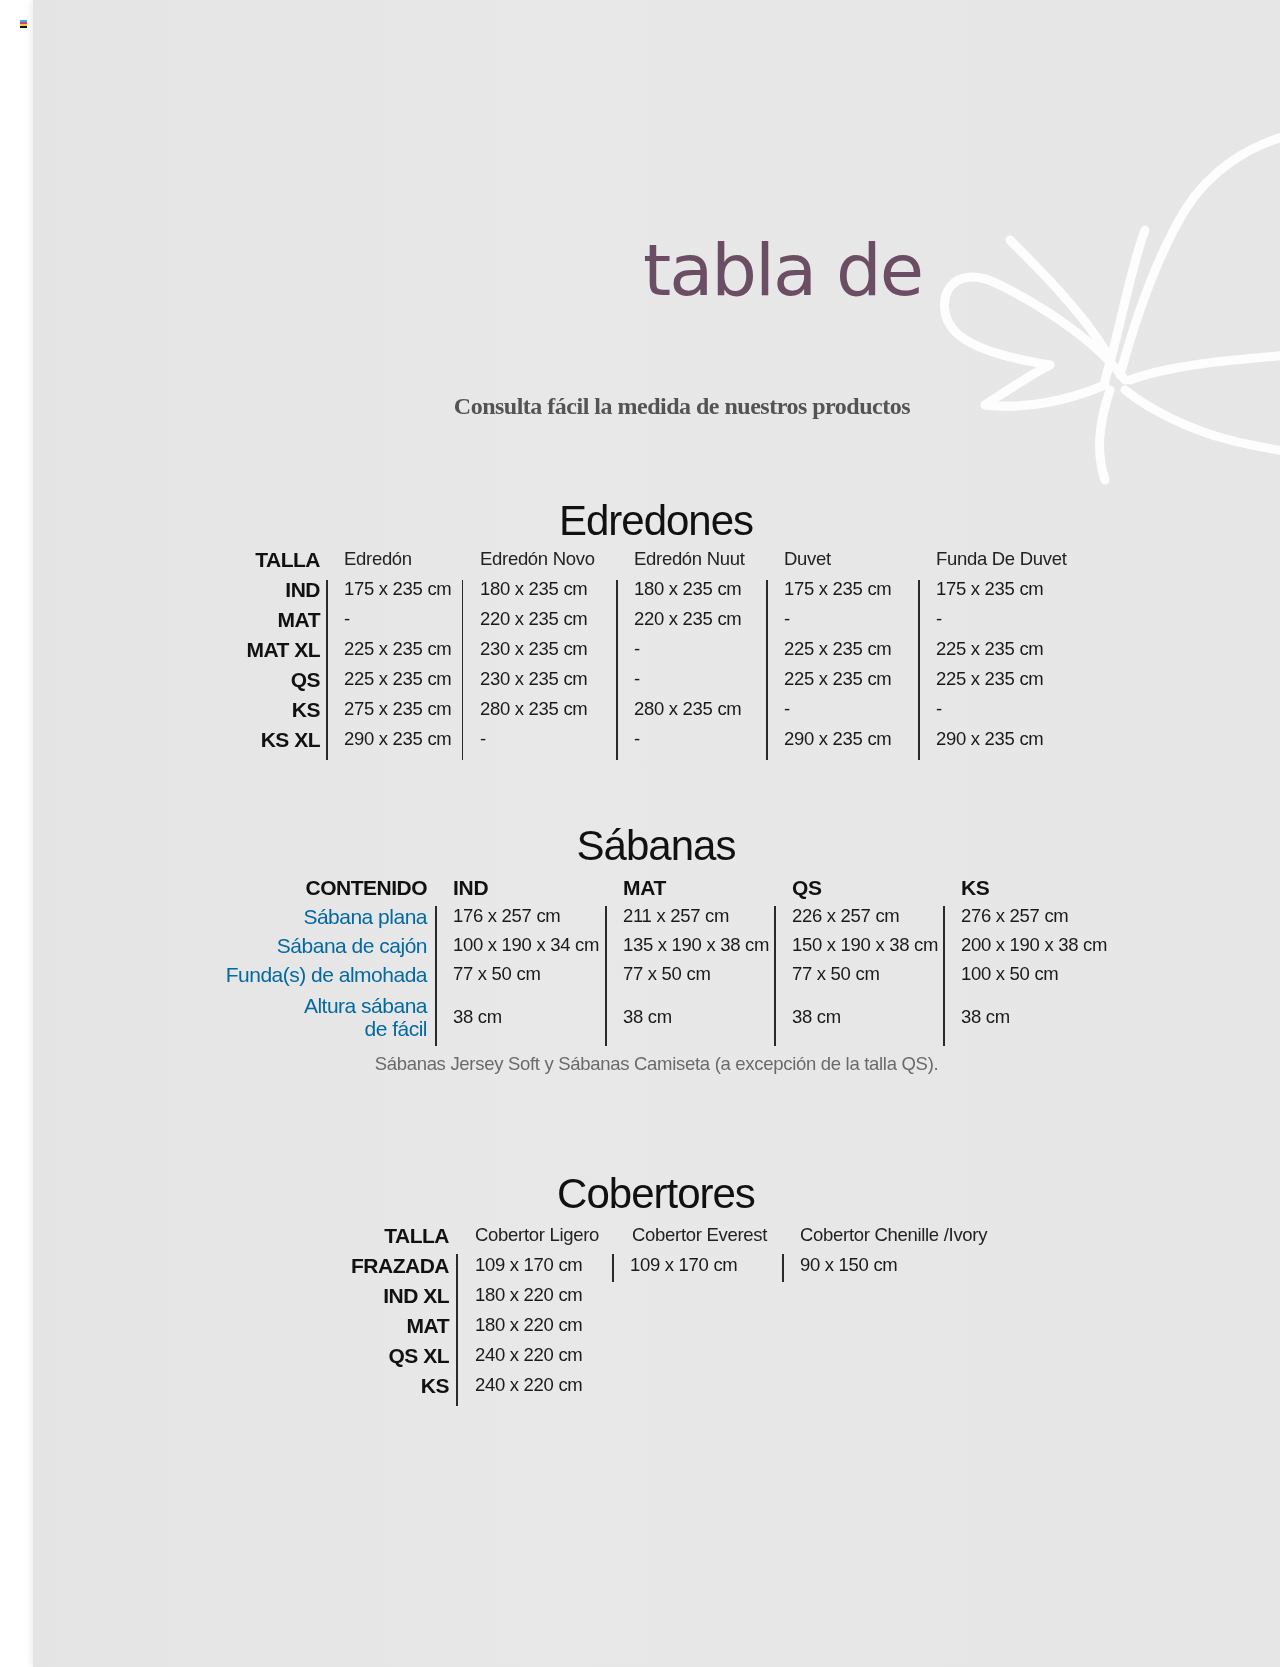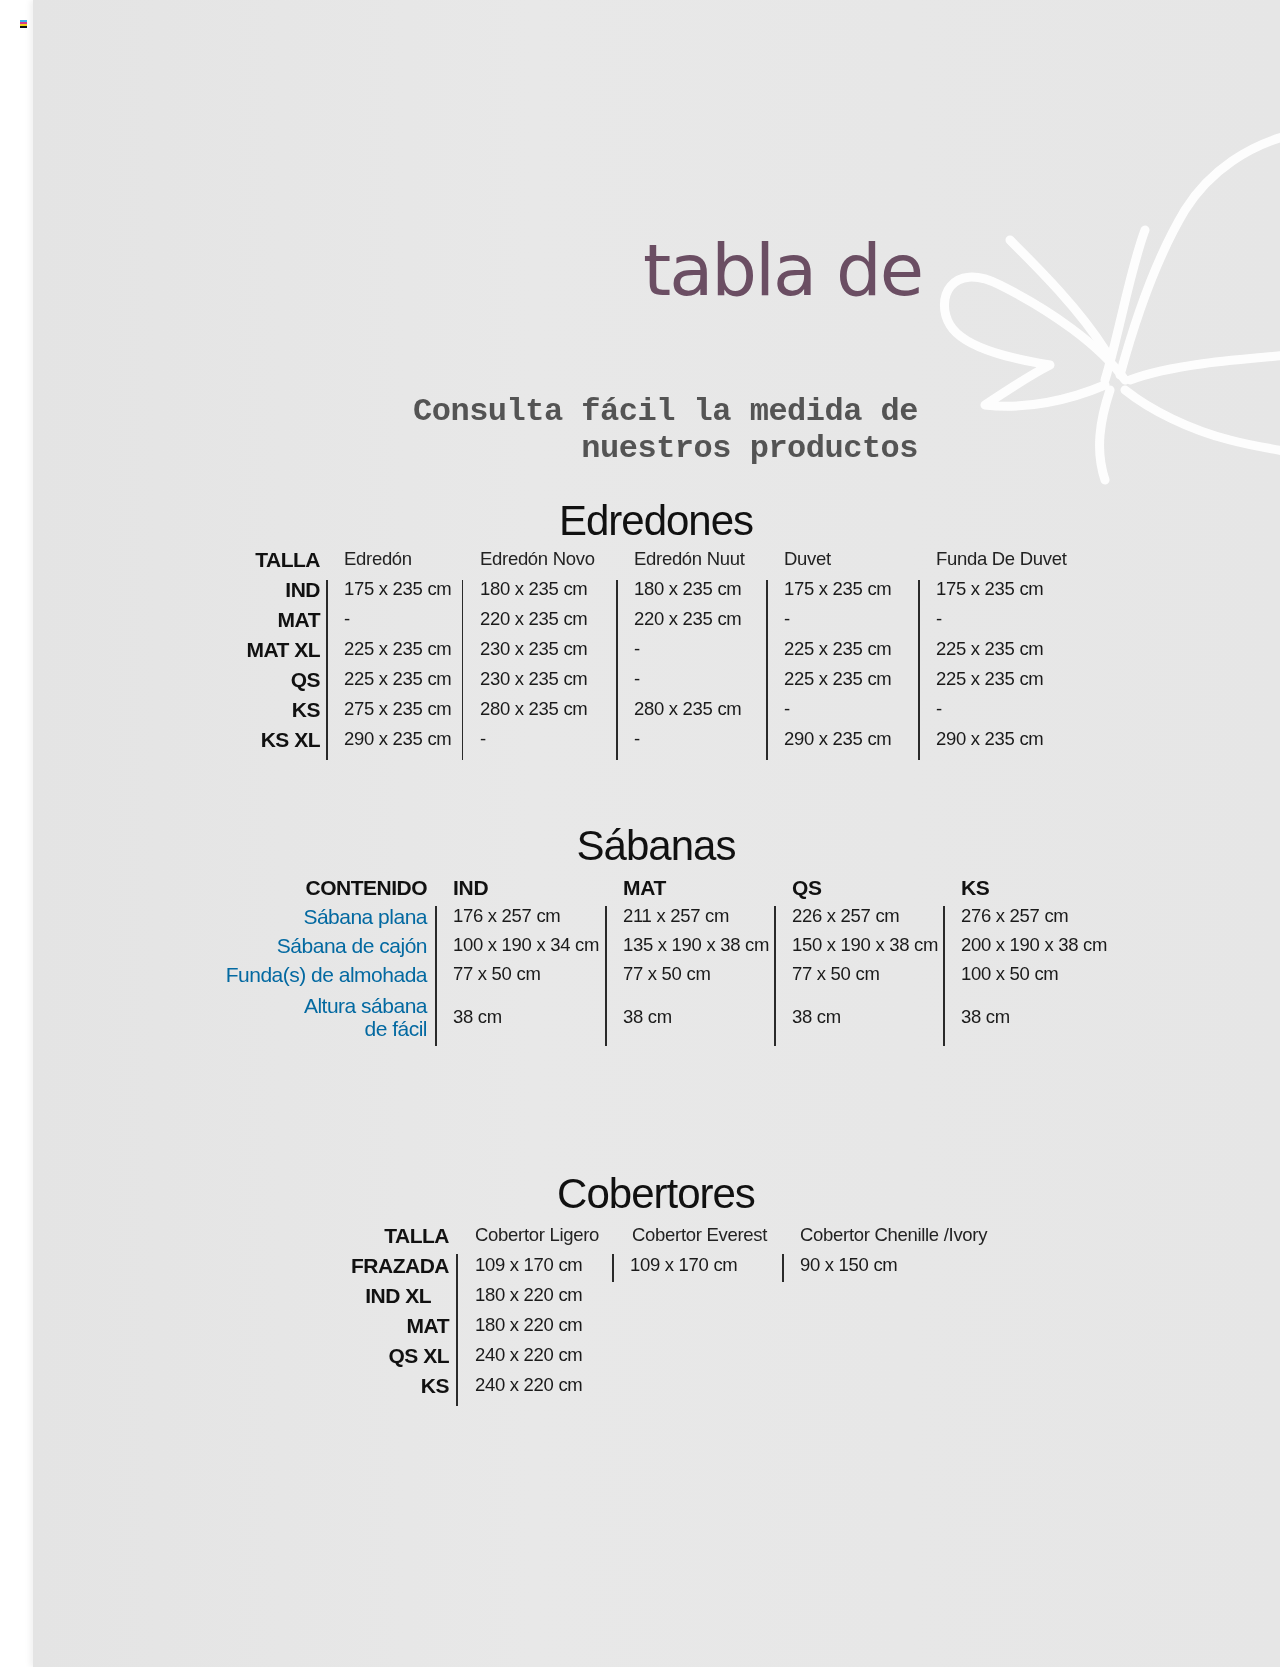--- a/index.html
+++ b/index.html
@@ -33,23 +33,23 @@
     }
     .title-line1 {
       font-family: "DejaVu Sans", sans-serif;
       font-size: 72px; line-height: 70px; letter-spacing: -2px; font-weight: normal;
     }
     .title-line2 {
       font-family: "DejaVu Sans", sans-serif;
       font-size: 84px; line-height: 76px; font-weight: bold; letter-spacing: -1px;
     }
     .subtitle {
-      position: absolute; left: 258px; top: 393px; width: 660px; text-align: right;
-      font-family: Liberation Mono, monospace; font-weight: bold;
-      font-size: 32px; color: #545454; letter-spacing: -0.5px;
+      position: absolute; left: 250px; top: 393px; width: 660px; text-align: right;
+      font-family: Liberation Serif, serif; font-weight: bold;
+      font-size: 24px; color: #545454; letter-spacing: -0.5px;
     }
 
     .section-title {
       position: absolute; left: 0; width: 1312px; text-align: center;
       font-family: "Liberation Sans Narrow", "Liberation Sans", sans-serif;
       font-size: 42px; color: #111; letter-spacing: -1px;
     }
 
     .tbl { position: absolute; font-family: "Liberation Sans", sans-serif; }
     .tbl .row { position: absolute; left: 0; height: 30px; white-space: nowrap; }
@@ -211,40 +211,41 @@
     <span class="cell" style="left:961px; top:12px;">38 cm</span>
   </div>
 
   <div class="vline" style="left:435px; top:30px; height:140px; width:1.5px;"></div>
   <div class="vline" style="left:605px; top:30px; height:140px;"></div>
   <div class="vline" style="left:774px; top:30px; height:140px;"></div>
   <div class="vline" style="left:943px; top:30px; height:140px;"></div>
 </div>
 
 <div class="note">
+  <div>Sábanas Jersey Soft y Sábanas Camiseta (a excepción de la talla QS).</div>
 </div>
 
 <div class="section-title" style="top:1170px;">Cobertores</div>
 
 <div class="tbl" style="left:0; top:1224px;">
   <div class="row" style="top:0;">
     <span class="lbl" style="left:330px; width:119px;">TALLA</span>
     <span class="hdr" style="left:475px;">Cobertor Ligero</span>
     <span class="hdr" style="left:632px;">Cobertor Everest</span>
     <span class="hdr" style="left:800px;">Cobertor Chenille /Ivory</span>
   </div>
 
   <div class="row" style="top:30px;">
     <span class="lbl" style="left:330px; width:119px;">FRAZADA</span>
     <span class="cell" style="left:475px;">109 x 170 cm</span>
     <span class="cell" style="left:630px;">109 x 170 cm</span>
     <span class="cell" style="left:800px;">90 x 150 cm</span>
   </div>
   <div class="row" style="top:60px;">
-    <span class="lbl" style="left:312px; width:119px;">IND XL</span>
+    <span class="lbl" style="left:330px; width:119px;">IND XL</span>
     <span class="cell" style="left:475px;">180 x 220 cm</span>
   </div>
   <div class="row" style="top:90px;">
     <span class="lbl" style="left:330px; width:119px;">MAT</span>
     <span class="cell" style="left:475px;">180 x 220 cm</span>
   </div>
   <div class="row" style="top:120px;">
     <span class="lbl" style="left:330px; width:119px;">QS XL</span>
     <span class="cell" style="left:475px;">240 x 220 cm</span>
   </div>

